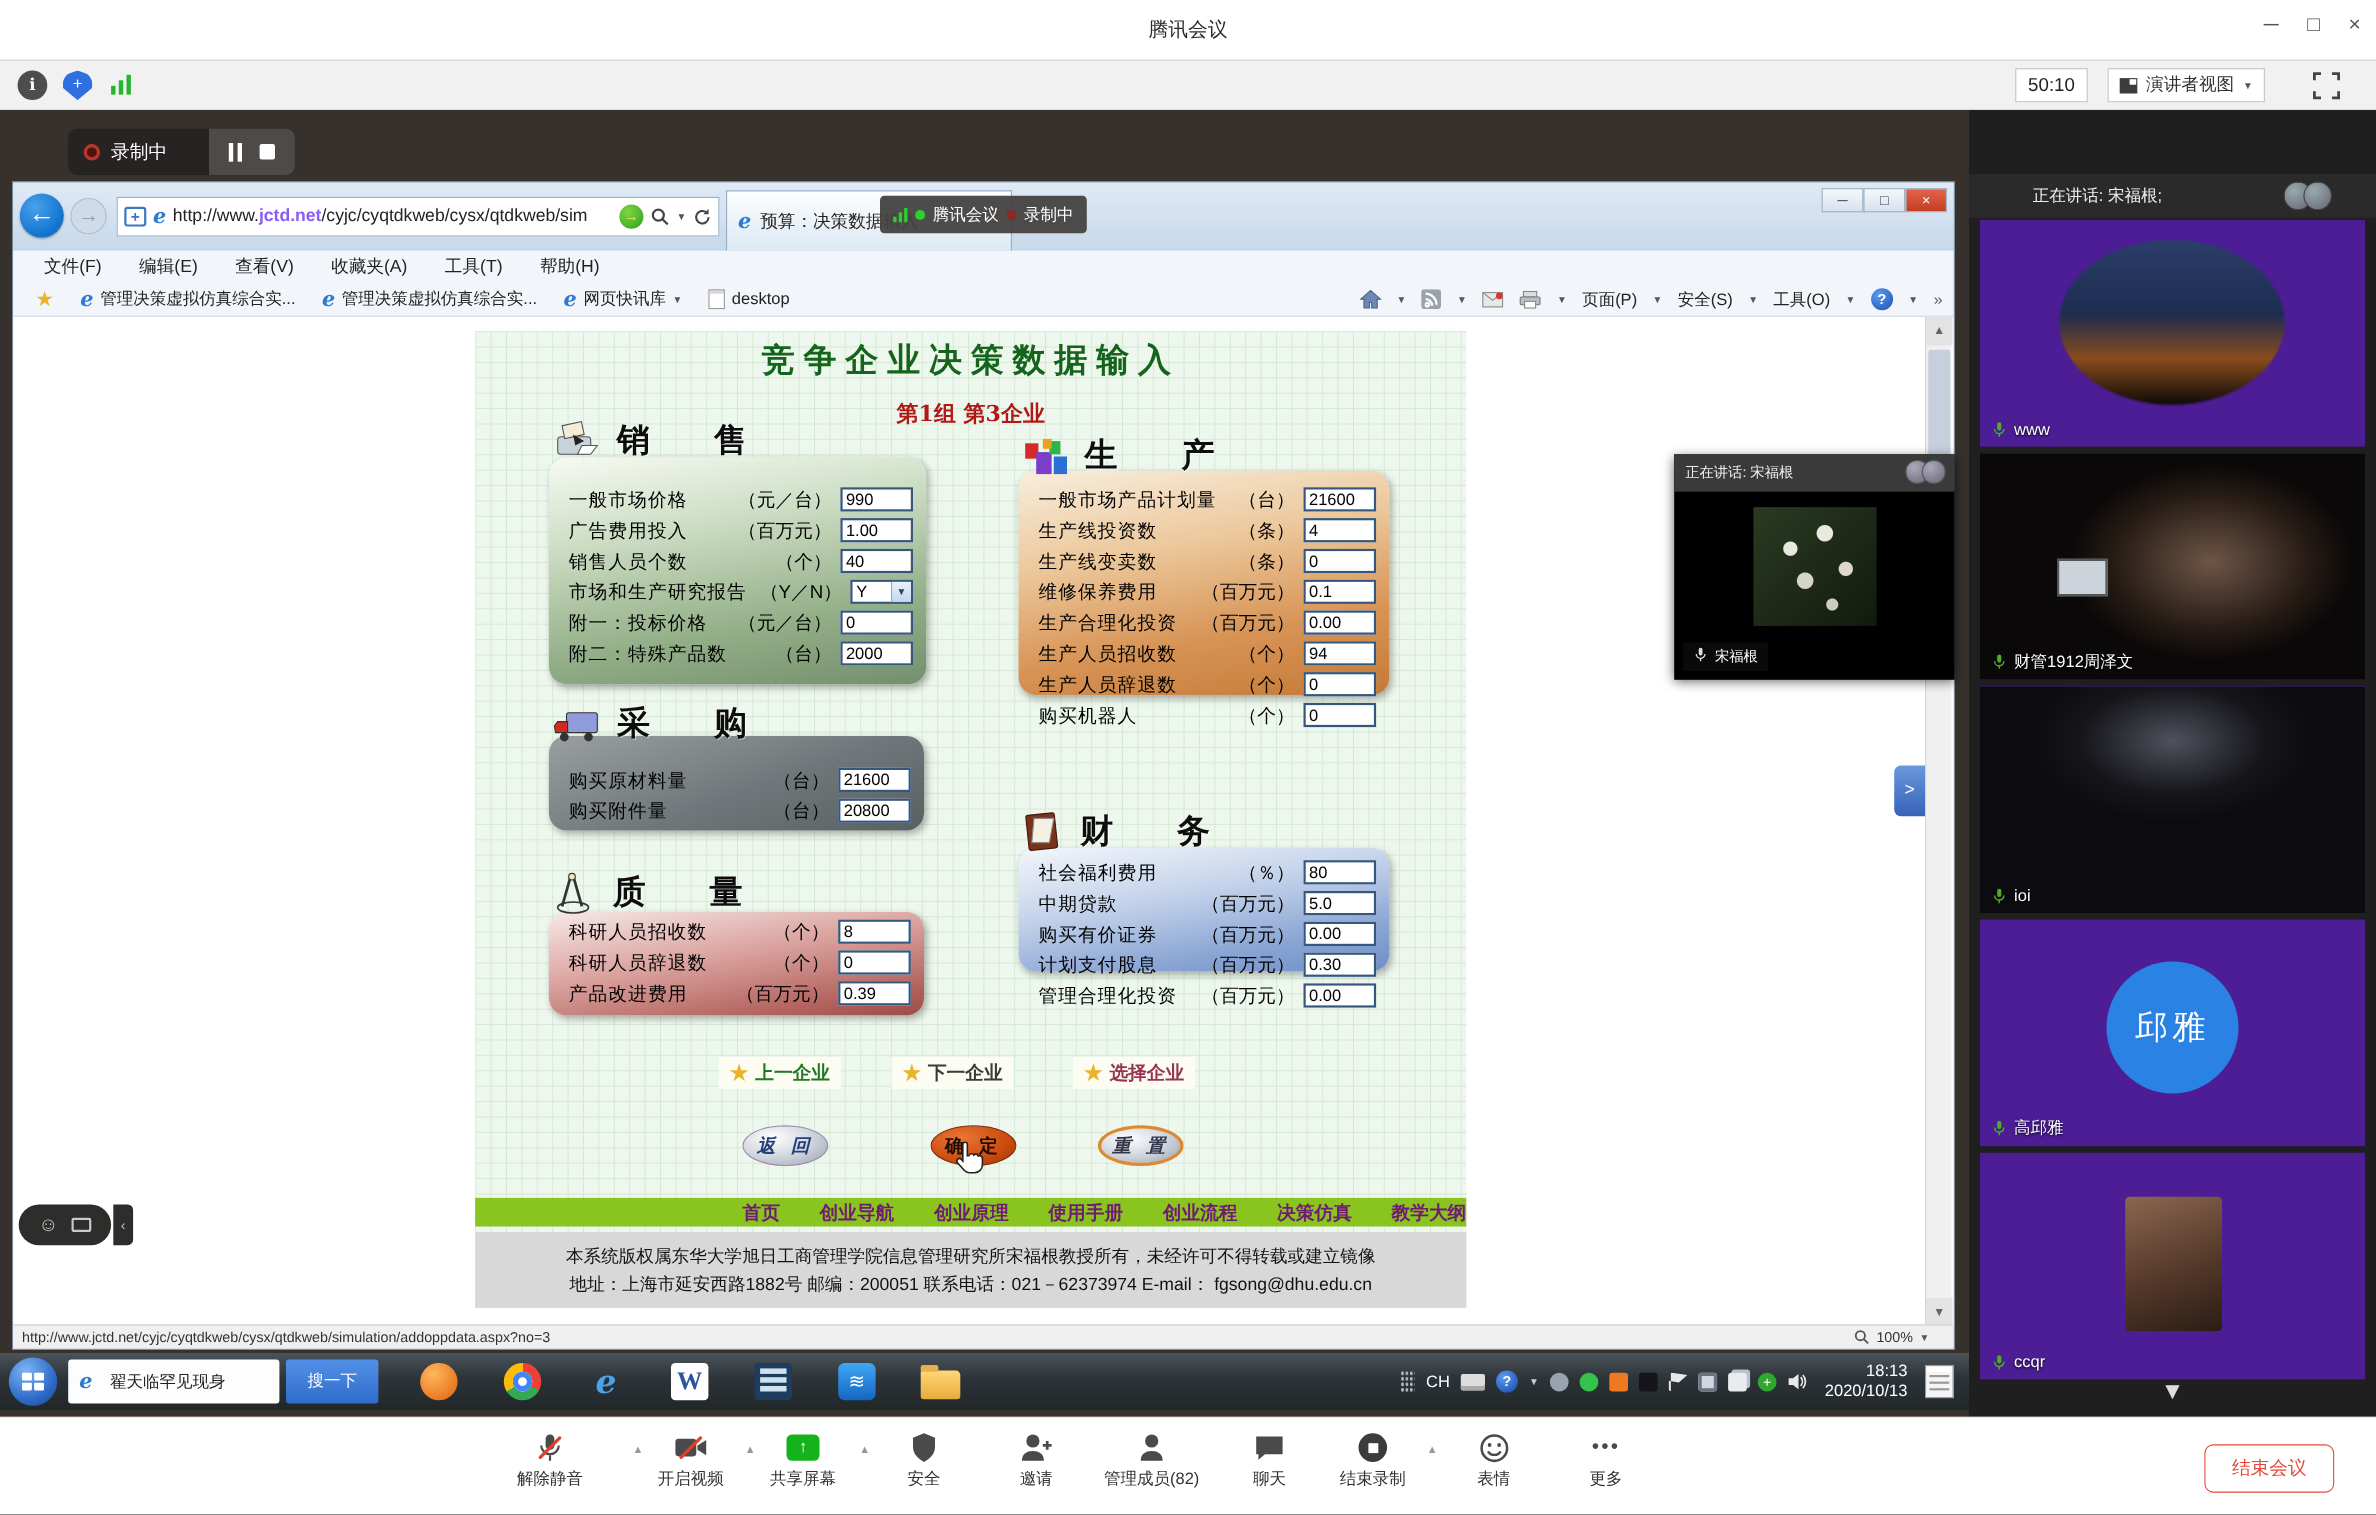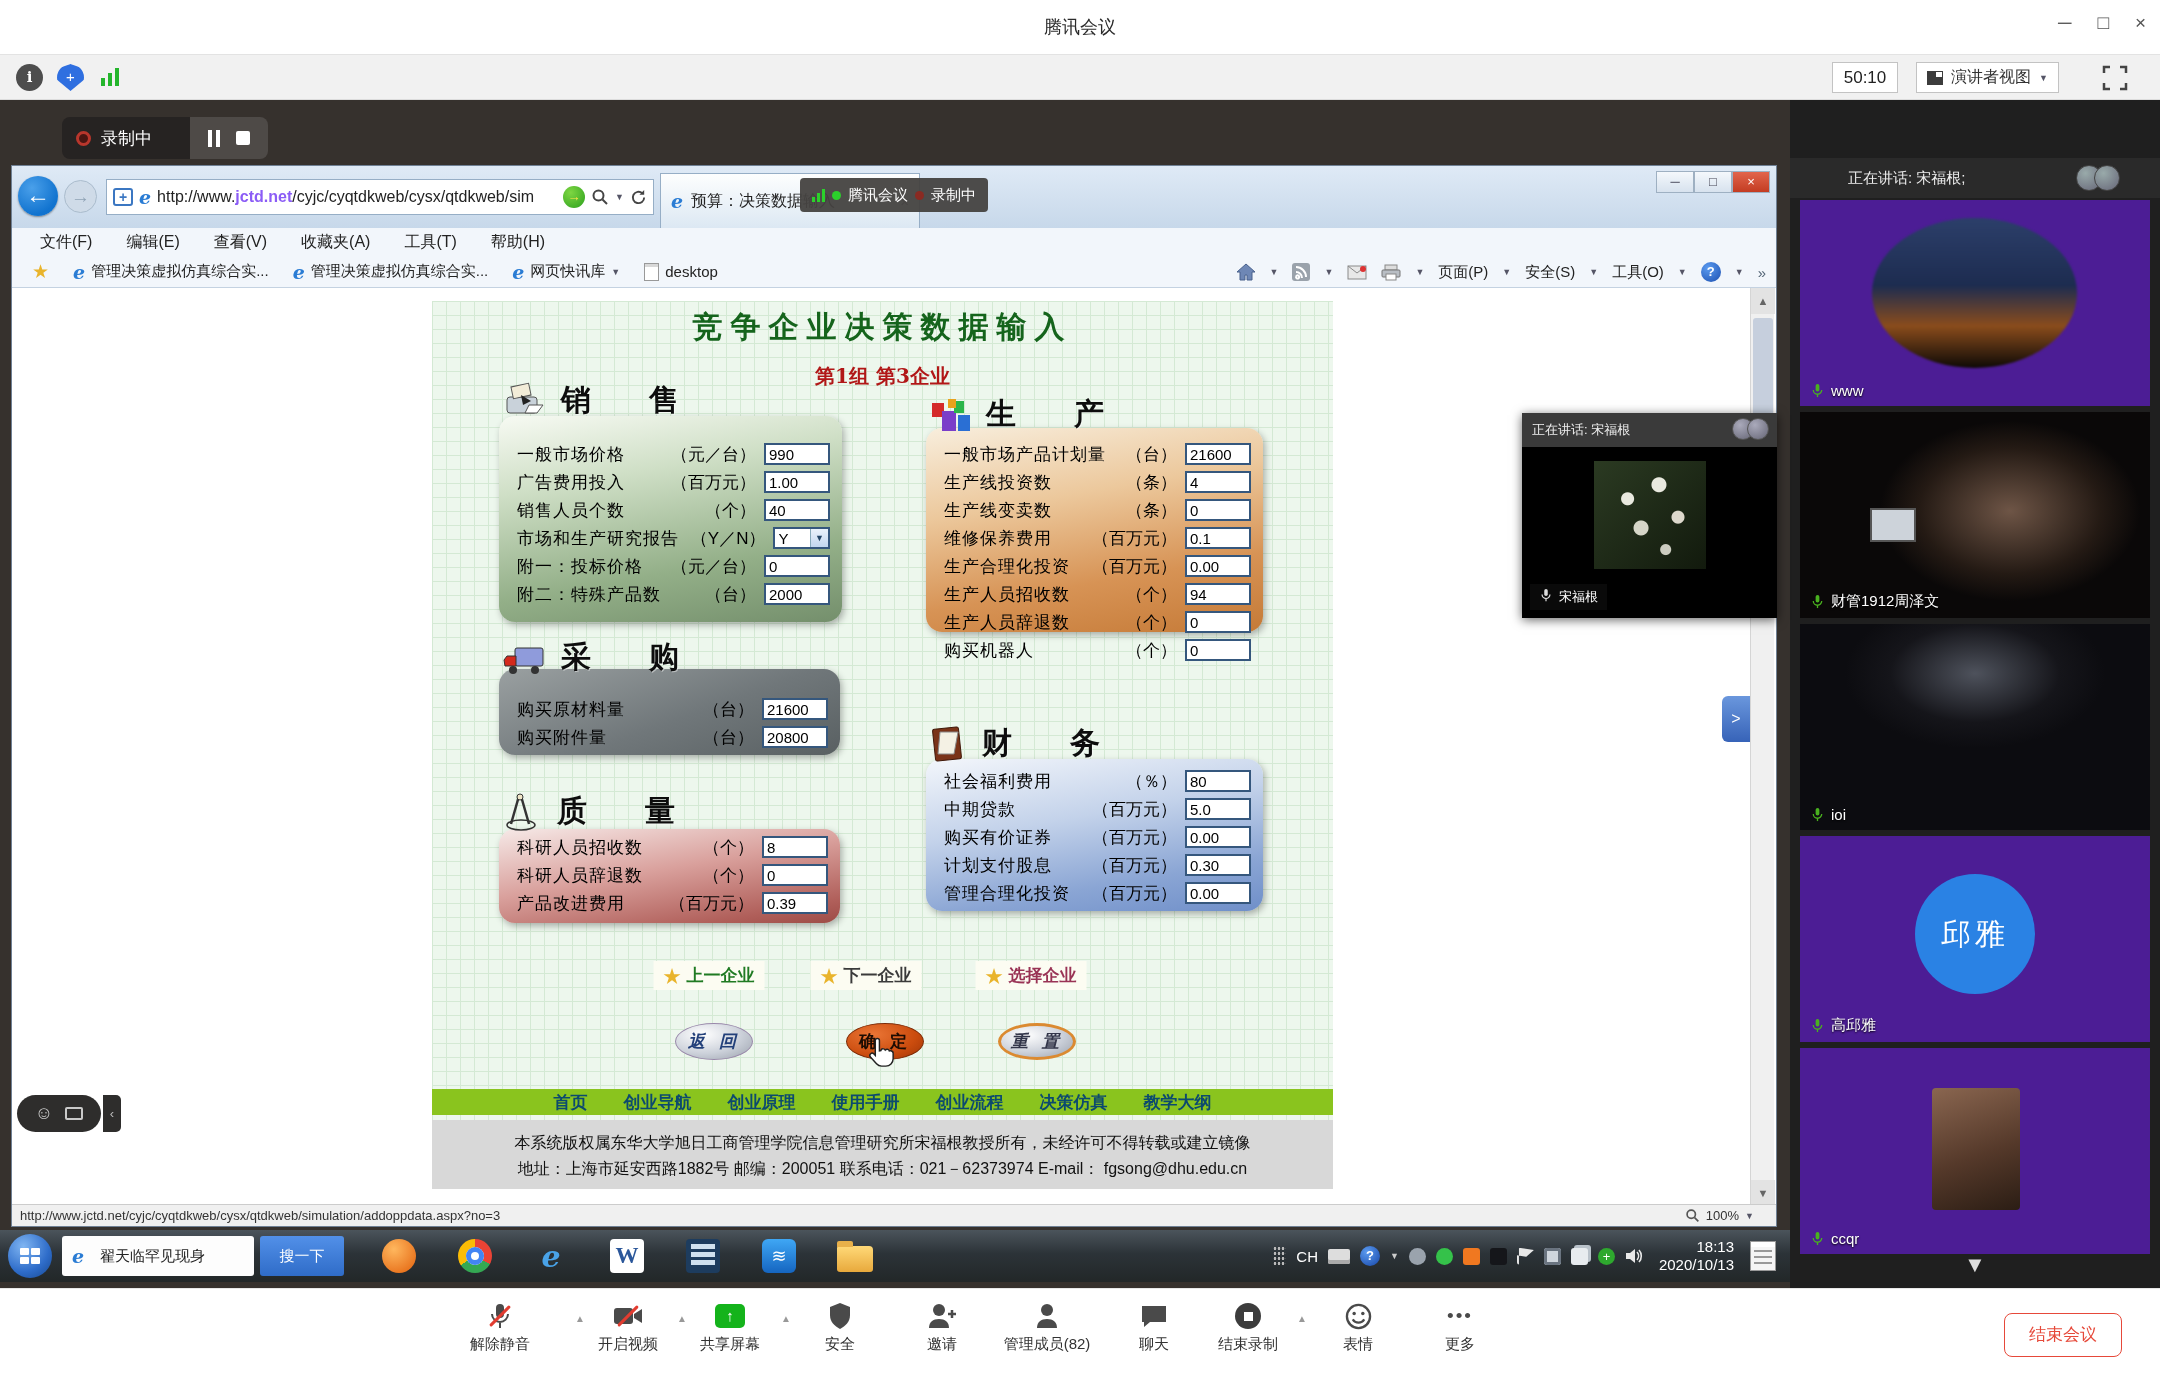--- a/index.html
+++ b/index.html
@@ -70,37 +70,37 @@
 .zoomright{margin-left:auto;display:flex;align-items:center;gap:6px;padding-right:14px;color:#333}
 
 .formpage{position:absolute;left:420px;top:13px;width:901px;height:888px;background-color:#edf7ed;background-image:linear-gradient(#d4e9d4 1px,transparent 1px),linear-gradient(90deg,#d4e9d4 1px,transparent 1px);background-size:14px 14px}
 .ptitle{position:absolute;left:0;right:0;top:6px;text-align:center;font:bold 30px "DejaVu Serif",serif;letter-spacing:8px;color:#15641c}
 .psub{position:absolute;left:0;right:0;top:62px;text-align:center;font:bold 20px "DejaVu Serif",serif;color:#b11717}
 .panel{position:absolute;border-radius:16px;box-shadow:2px 3px 7px rgba(0,0,0,.3)}
 .p-sales{left:67px;top:115px;width:343px;height:206px;background:linear-gradient(170deg,#f7faf3 0%,#cfdfc6 30%,#93af88 70%,#748f6c 100%)}
 .p-prod{left:494px;top:127px;width:337px;height:204px;background:linear-gradient(170deg,#f8eedd 0%,#ecc89c 35%,#d79355 70%,#c57a37 100%)}
 .p-purch{left:67px;top:368px;width:341px;height:86px;background:linear-gradient(160deg,#9aa0a1 0%,#70777a 55%,#596062 100%)}
 .p-qual{left:67px;top:528px;width:341px;height:94px;background:linear-gradient(170deg,#f6e9e7 0%,#d9a09c 45%,#b05f5a 85%,#9d4b46 100%)}
-.p-fin{left:494px;top:458px;width:337px;height:152px;background:linear-gradient(170deg,#f3f6fb 0%,#c3d2ea 40%,#8aa5d4 75%,#6f8fc9 100%)}
+.p-fin{left:494px;top:470px;width:337px;height:112px;background:linear-gradient(170deg,#f3f6fb 0%,#c3d2ea 40%,#8aa5d4 75%,#6f8fc9 100%)}
 .phead{position:absolute;left:4px;display:flex;align-items:flex-end;gap:12px}
 .ptit{font:bold 30px "DejaVu Serif",serif;letter-spacing:14px;color:#0d0d0d;text-shadow:1px 1px 0 rgba(255,255,255,.45)}
 .rows{position:absolute;left:0;right:0}
 .frow{height:28px;display:flex;align-items:center;padding:0 12px 0 18px;font-size:17px;color:#000}
 .fl{flex:1;white-space:nowrap;letter-spacing:1px}
 .fu{width:102px;text-align:right;margin-right:8px;white-space:nowrap}
 .fi{width:66px;height:22px;border:2px solid #35577d;background:#fff;font:15px "Liberation Sans",sans-serif;padding:0 3px}
 .fsel{width:66px;height:22px;border:2px solid #35577d;background:#fff;display:flex;font-size:15px}
 .fsel span{flex:1;padding:1px 3px}
 .selarr{width:18px;background:linear-gradient(#eaf2fb,#c3d7ef);border-left:1px solid #8ab;color:#246;font-size:9px;text-align:center;line-height:18px;font-style:normal}
 .linkchip{position:absolute;top:660px;transform:translateX(-50%);background:#fcfcf2;padding:3px 10px;display:flex;align-items:center;gap:6px;font:bold 17px "DejaVu Serif",serif}
 .oval{position:absolute;top:722px;width:78px;height:37px;border-radius:50%;display:flex;align-items:center;justify-content:center;font:bold 17px "DejaVu Serif",serif;letter-spacing:4px}
 .o-back{left:243px;background:radial-gradient(ellipse at 35% 30%,#ffffff,#ccd1da 55%,#99a0ab);border:1px solid #98a;color:#23407a;font-style:italic}
 .o-ok{left:414px;background:radial-gradient(ellipse at 35% 30%,#ea7535,#cb4c0e 60%,#9c3306);border:1px solid #7c2a06;color:#1c0c02}
 .o-reset{left:566px;background:radial-gradient(ellipse at 35% 30%,#ffffff,#ccd1da 55%,#9aa1ac);border:3px solid #db8a31;color:#33364a;font-style:italic}
-.greennav{position:absolute;left:0;right:0;top:788px;height:26px;background:#8ac41e;display:flex;align-items:center;justify-content:center;gap:36px;font-size:17px;font-weight:bold;color:#0c4a6e}
+.greennav{position:absolute;left:0;right:0;top:788px;height:26px;background:#8ac41e;display:flex;align-items:center;justify-content:flex-end;gap:36px;font-size:17px;font-weight:bold;color:#701a75}
 .ffooter{position:absolute;left:0;right:0;top:819px;height:69px;background:#d8d8d8;text-align:center;font-size:16px;color:#111;padding-top:10px;line-height:26px}
 
 .annot{position:absolute;left:17px;top:995px;display:flex;align-items:center;z-index:6}
 .annotmain{width:84px;height:37px;background:#2e2d2c;border-radius:19px;display:flex;align-items:center;justify-content:center;gap:12px;color:#c9c9c9;font-size:18px}
 .kbicon{width:18px;height:13px;border:2px solid #c9c9c9;border-radius:2px}
 .annottab{width:18px;height:37px;background:#2e2d2c;border-radius:0 5px 5px 0;margin-left:2px;color:#bbb;text-align:center;line-height:37px;font-size:13px}
 
 .taskbar{position:absolute;left:0;top:1130px;width:1790px;height:52px;background:linear-gradient(#4b545b,#2c3338 45%,#222728);border-top:1px solid #10;display:flex;align-items:center;z-index:4}
 .orb{position:absolute;left:8px;top:4px;width:44px;height:44px;border-radius:50%;background:radial-gradient(circle at 35% 28%,#7fb5f2,#2e6cc9 60%,#17478f);display:flex;align-items:center;justify-content:center}
 .orb i{display:grid;grid-template-columns:9px 9px;grid-template-rows:7px 7px;gap:2px}

